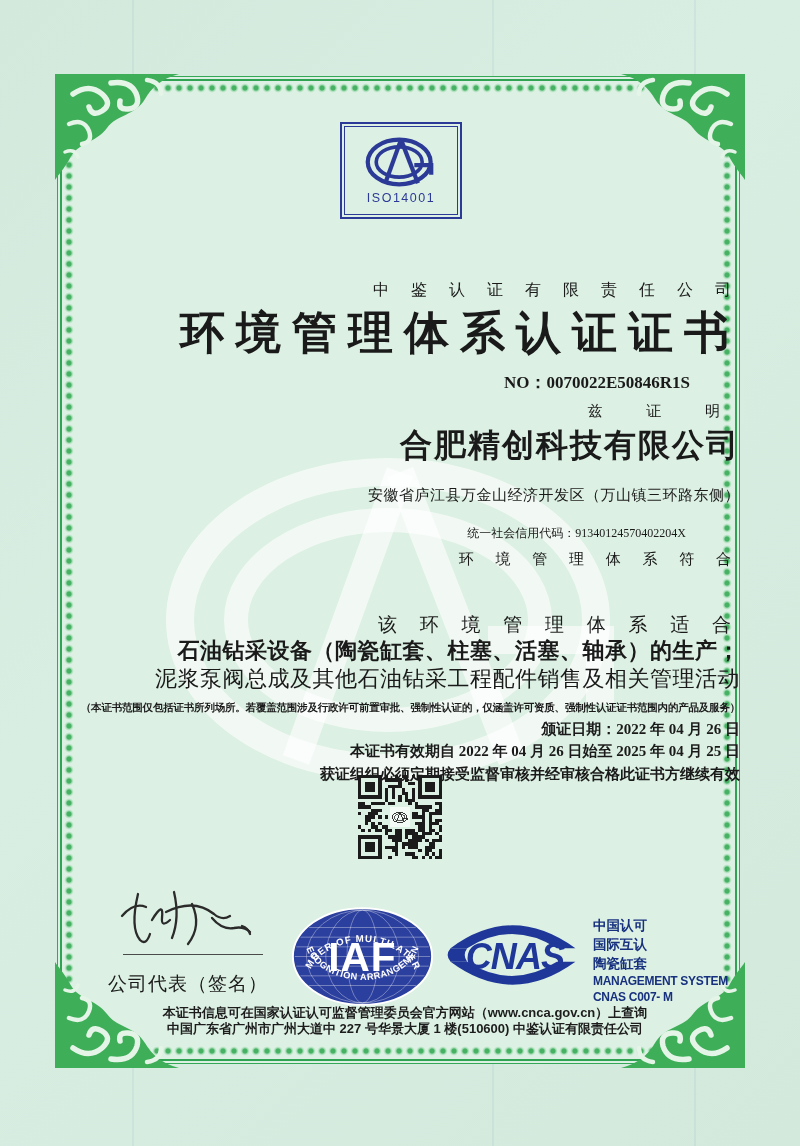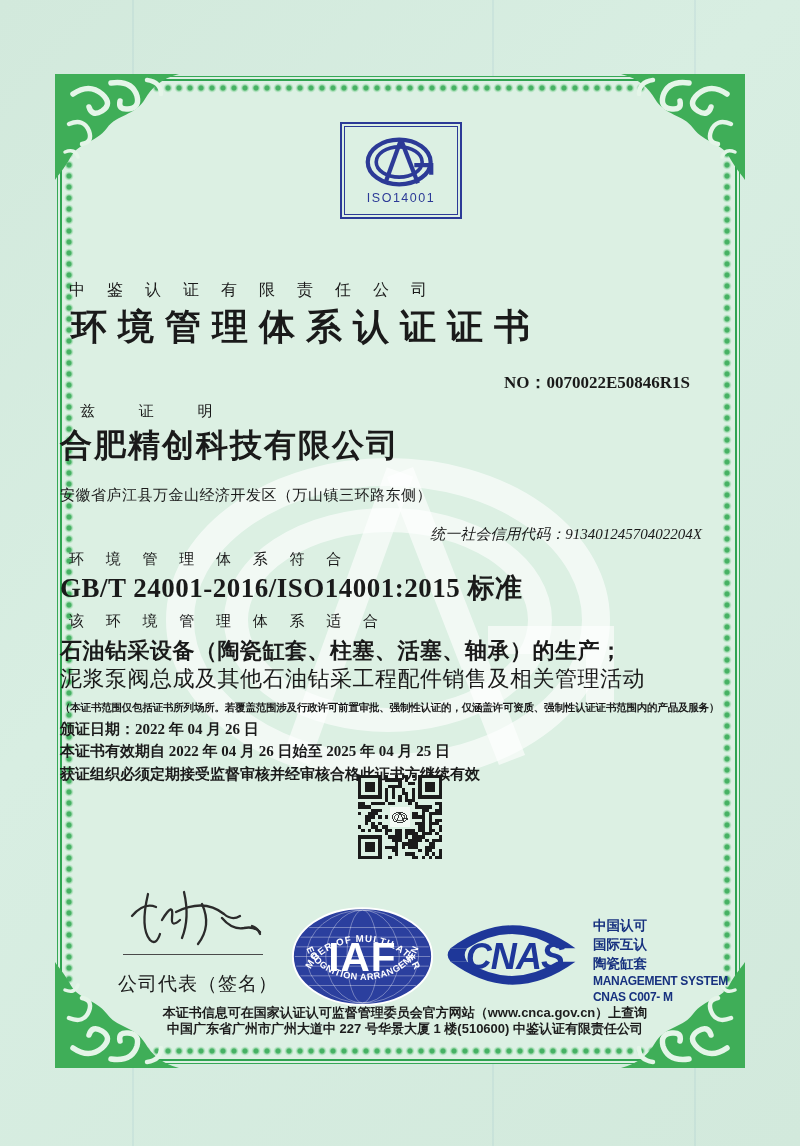--- a/index.html
+++ b/index.html
@@ -20,50 +20,50 @@
   .corner{position:absolute;width:126px;height:106px;color:#3fae58;}
   .corner.tl{left:55px;top:74px;}
   .corner.tr{right:55px;top:74px;transform:scaleX(-1);}
   .corner.bl{left:55px;bottom:78px;transform:scaleY(-1);}
   .corner.br{right:55px;bottom:78px;transform:scale(-1,-1);}
   .fold{position:absolute;top:0;bottom:0;width:2px;background:rgba(110,160,190,.10);}
   
   .watermark{position:absolute;left:160px;top:440px;width:480px;height:360px;
              color:rgba(255,255,255,.62);pointer-events:none;}
   
-  .line{position:absolute;left:60px;right:60px;text-align:left;white-space:nowrap;}
+  .line{position:absolute;left:60px;right:60px;text-align:right;white-space:nowrap;}
   .sans{font-family:"Liberation Sans","DejaVu Sans",sans-serif;}
   
   .logo-box{position:absolute;left:340px;top:122px;width:118px;height:93px;
             border:2px solid #2c3a97;display:flex;flex-direction:column;align-items:center;justify-content:center;}
   .logo-box::after{content:'';position:absolute;inset:2px;border:1px solid #2c3a97;}
   .logo-box .emblem{width:76px;height:52px;color:#2c3a97;}
   .logo-box .iso{margin-top:3px;font-size:12.5px;letter-spacing:1.5px;color:#2c3a97;
                  font-family:"Liberation Sans","DejaVu Sans",sans-serif;}
   
   .issuer{top:280px;font-size:16px;letter-spacing:9px;text-indent:9px;}
-  .title{top:303px;font-size:36px;font-weight:bold;letter-spacing:11px;text-indent:11px;}
+  .title{top:303px;font-size:45px;font-weight:bold;letter-spacing:11px;text-indent:11px;}
   .certno{position:absolute;right:110px;top:371px;font-size:17px;font-weight:bold;}
   .declare{top:402px;font-size:15px;letter-spacing:20px;text-indent:20px;}
   .company{top:424px;font-size:32px;letter-spacing:2px;font-weight:600;}
   .address{top:486px;font-size:15px;letter-spacing:.5px;}
-  .credit{position:absolute;right:98px;top:525px;font-size:15px;font-style:italic;}
+  .credit{position:absolute;right:114px;top:525px;font-size:12px;}
   .conform{top:550px;font-size:15px;letter-spacing:9px;text-indent:9px;}
   .standard{top:570px;font-size:27px;font-weight:bold;letter-spacing:.5px;}
-  .scopelbl{top:612px;font-size:15px;letter-spacing:9px;text-indent:9px;}
+  .scopelbl{top:612px;font-size:19px;letter-spacing:9px;text-indent:9px;}
   .scope1{top:636px;font-size:22px;font-weight:bold;letter-spacing:.5px;}
   .scope2{top:664px;font-size:22px;font-weight:normal;letter-spacing:.5px;}
   .fineprint{top:701px;font-size:10.5px;font-weight:bold;letter-spacing:-.2px;}
   .issuedate{top:720px;font-size:15px;font-weight:bold;}
   .validity{top:742px;font-size:15px;font-weight:bold;}
   .supervision{top:765px;font-size:15px;font-weight:bold;}
   
   .qr{position:absolute;left:358px;top:775px;width:84px;height:84px;}
   
-  .sig-block{position:absolute;left:108px;top:882px;width:170px;text-align:right;}
+  .sig-block{position:absolute;left:108px;top:882px;width:170px;text-align:left;}
   .sig-svg{width:160px;height:68px;color:#2b2b2b;}
   .sig-line{margin:0 auto;width:140px;border-top:1.5px solid #4a4a4a;}
   .sig-label{margin-top:16px;font-size:19px;letter-spacing:1px;}
   .iaf{position:absolute;left:290px;top:906px;width:145px;height:101px;}
   .cnas-logo{position:absolute;left:438px;top:916px;width:148px;height:78px;color:#1e3799;}
   .cnas-text{position:absolute;left:593px;top:916px;width:160px;color:#17317f;
              font-family:"Liberation Sans","DejaVu Sans",sans-serif;font-weight:bold;}
   .cnas-text .zh{font-size:13.5px;line-height:19px;}
   .cnas-text .en{font-size:12px;line-height:16px;letter-spacing:-.3px;}
   
@@ -134,21 +134,20 @@
   </div>
 
   <div class="line issuer">中 鉴 认 证 有 限 责 任 公 司</div>
   <div class="line title">环境管理体系认证证书</div>
   <div class="certno">NO：0070022E50846R1S</div>
   <div class="line declare">兹 证 明</div>
   <div class="line address">安徽省庐江县万金山经济开发区（万山镇三环路东侧）</div>
   <div class="line company">合肥精创科技有限公司</div>
   <div class="credit">统一社会信用代码：91340124570402204X</div>
   <div class="line conform">环 境 管 理 体 系 符 合</div>
-  <div class="line standard">GB/T 24001-2016/ISO14001:2015  标准</div>
   <div class="line scopelbl">该 环 境 管 理 体 系 适 合</div>
   <div class="line scope1 sans">石油钻采设备（陶瓷缸套、柱塞、活塞、轴承）的生产；</div>
   <div class="line scope2 sans">泥浆泵阀总成及其他石油钻采工程配件销售及相关管理活动</div>
   <div class="line fineprint sans">（本证书范围仅包括证书所列场所。若覆盖范围涉及行政许可前置审批、强制性认证的，仅涵盖许可资质、强制性认证证书范围内的产品及服务）</div>
   <div class="line issuedate">颁证日期：2022 年 04 月 26 日</div>
   <div class="line validity">本证书有效期自 2022 年 04 月 26 日始至 2025 年 04 月 25 日</div>
   <div class="line supervision">获证组织必须定期接受监督审核并经审核合格此证书方继续有效</div>
 
   <div class="qr">
     <svg id="qr-svg" width="84" height="84" viewBox="0 0 25 25" shape-rendering="crispEdges">

